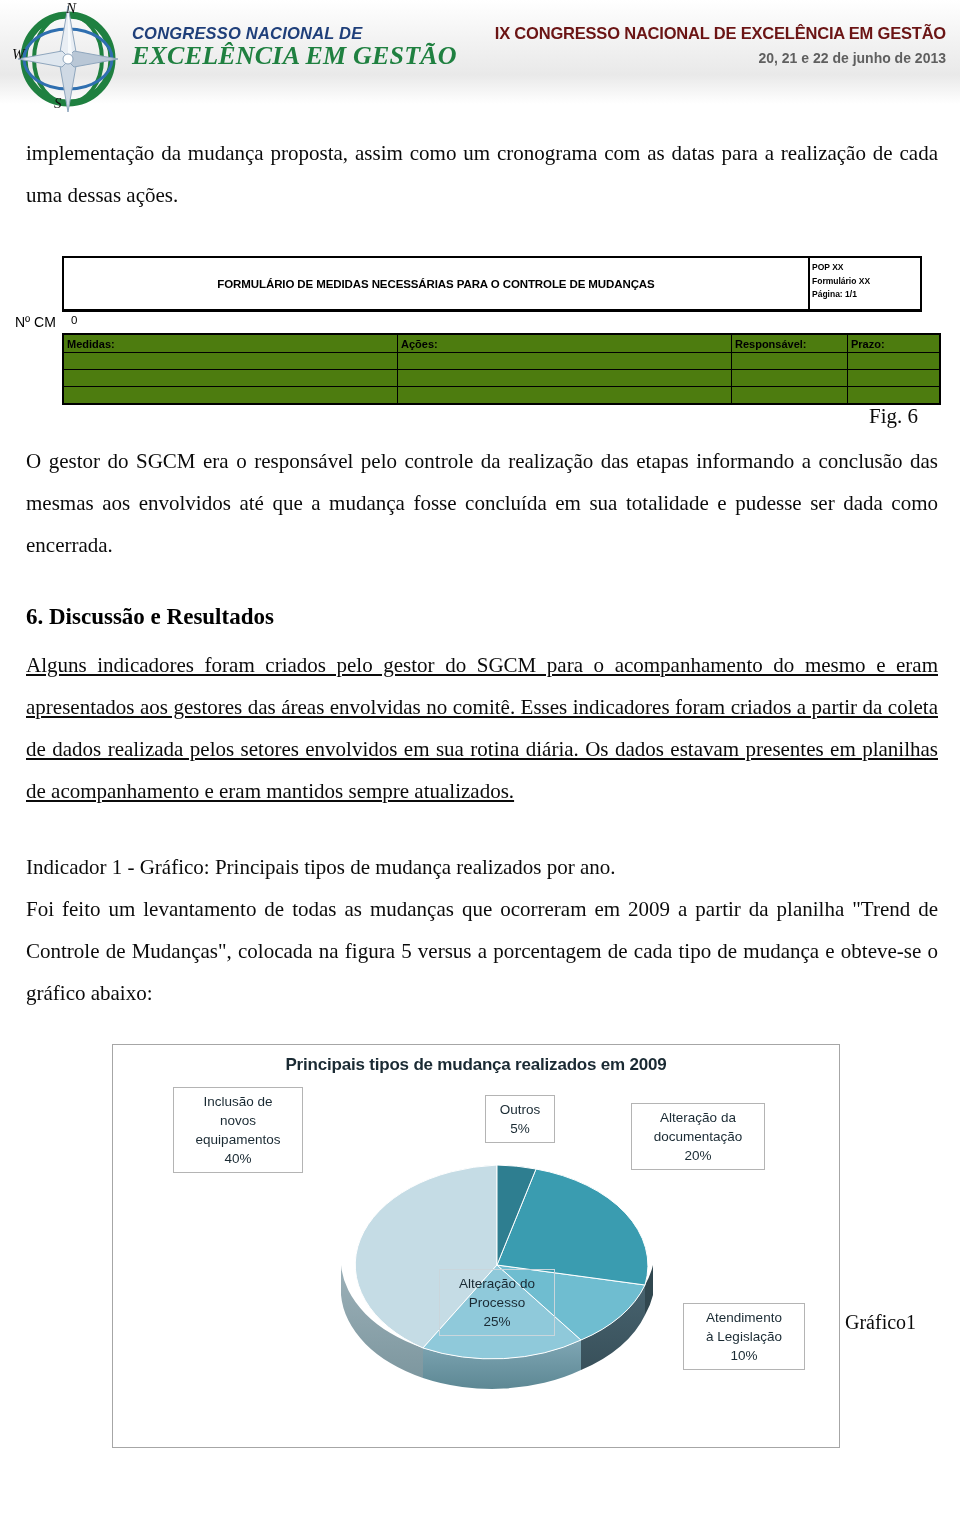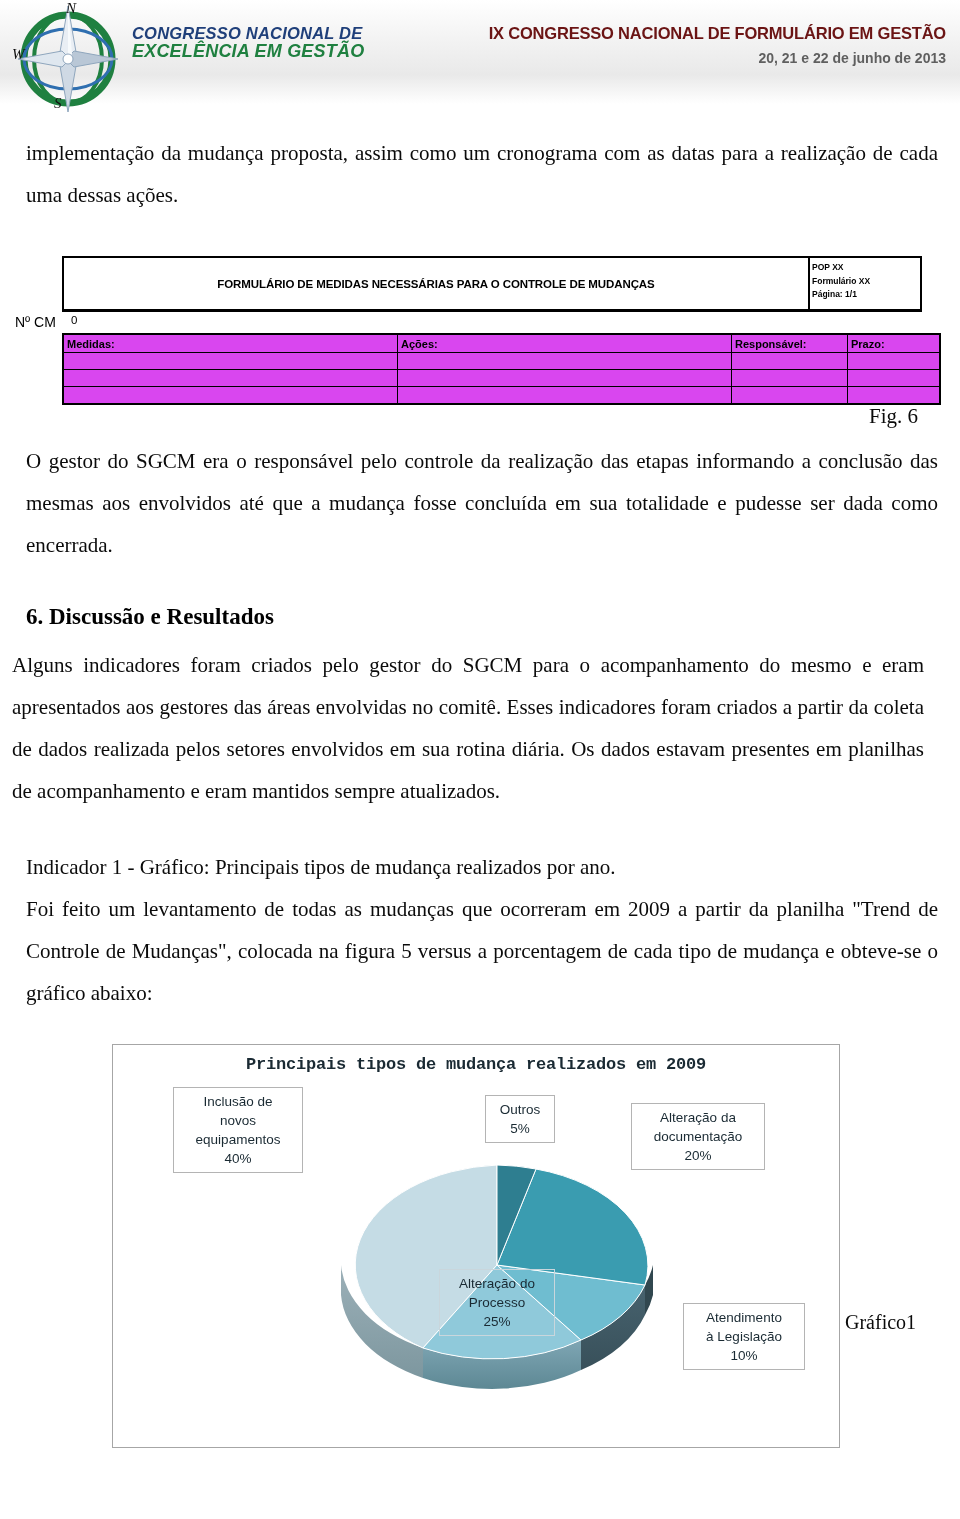--- a/index.html
+++ b/index.html
@@ -36,24 +36,24 @@
   .logo-line1 {
     font-family: "Liberation Sans", sans-serif;
     font-style: italic;
     font-weight: bold;
     font-size: 16.5px;
     letter-spacing: 0.2px;
     color: #1f3f7a;
     white-space: nowrap;
   }
   .logo-line2 {
-    font-family: Liberation Sans, sans-serif;
+    font-family: Liberation Serif, serif;
     font-style: italic;
     font-weight: bold;
-    font-size: 18px;
+    font-size: 26px;
     letter-spacing: 0.2px;
     color: #1f8040;
     white-space: nowrap;
     margin-top: -2px;
   }
   .compass {
     position: absolute;
     left: 0px; top: 0px;
     width: 120px; height: 118px;
   }
@@ -177,21 +177,21 @@
   table.meds th, table.meds td {
     border: 1px solid #000;
     height: 15px;
     padding: 0 0 0 3px;
     font-family: "Liberation Sans", sans-serif;
     font-weight: bold;
     font-size: 11px;
     text-align: left;
     vertical-align: middle;
     color: #000;
-    background: #d946ef;
+    background: #4d7c0f;
   }
   table.meds tr.hdr th { height: 17px; }
   table.meds tr.blank td { height: 16px; }
 
   .figcap {
     position: absolute;
     left: 0; top: 300px;
     width: 918px;
     text-align: right;
     font-family: "Liberation Serif", serif;
@@ -208,22 +208,23 @@
   .sec-head {
     position: absolute;
     left: 26px; top: 500px;
     font-family: "Liberation Serif", serif;
     font-weight: bold;
     font-size: 23px;
     color: #000;
   }
   .tx-disc {
     position: absolute;
-    left: 12px; top: 540px;
+    left: 26px; top: 540px;
     width: 912px;
+    text-decoration: underline;
   }
 
   .tx-ind {
     position: absolute;
     left: 26px; top: 742px;
     width: 912px;
   }
   .tx-foi {
     position: absolute;
     left: 26px; top: 784px;
@@ -240,21 +241,21 @@
     background: #ffffff;
     box-sizing: border-box;
   }
   .chart-title {
     position: absolute;
     left: 50%;
     transform: translateX(-50%);
     top: 10px;
     width: 520px;
     text-align: center;
-    font-family: Liberation Mono, monospace;
+    font-family: Liberation Sans, sans-serif;
     font-weight: bold;
     font-size: 17px;
     color: #1a2a33;
     letter-spacing: -0.2px;
     white-space: nowrap;
   }
   .pie-stage {
     position: absolute;
     left: 0; top: 0;
     width: 728px; height: 404px;
@@ -308,21 +309,21 @@
       <span class="cdir cdir-n">N</span>
       <span class="cdir cdir-s">S</span>
       <span class="cdir cdir-w">W</span>
     </div>
     <div class="logo-text">
       <div class="logo-line1">CONGRESSO NACIONAL DE</div>
       <div class="logo-line2">EXCELÊNCIA EM GESTÃO</div>
     </div>
   </div>
 
-  <div class="header-title">IX CONGRESSO NACIONAL DE FORMULÁRIO EM GESTÃO</div>
+  <div class="header-title">IX CONGRESSO NACIONAL DE EXCELÊNCIA EM GESTÃO</div>
   <div class="header-date">20, 21 e  22 de junho de 2013</div>
 </div>
 
 <div class="page">
 
   <p class="para para-just-all tx-top">implementação da mudança proposta, assim como um cronograma com as datas para a realização de cada uma dessas ações.</p>
 
   <div class="form-figure">
     <div class="form-head">
       <div class="form-head-title">FORMULÁRIO DE MEDIDAS NECESSÁRIAS PARA O CONTROLE DE MUDANÇAS</div>

